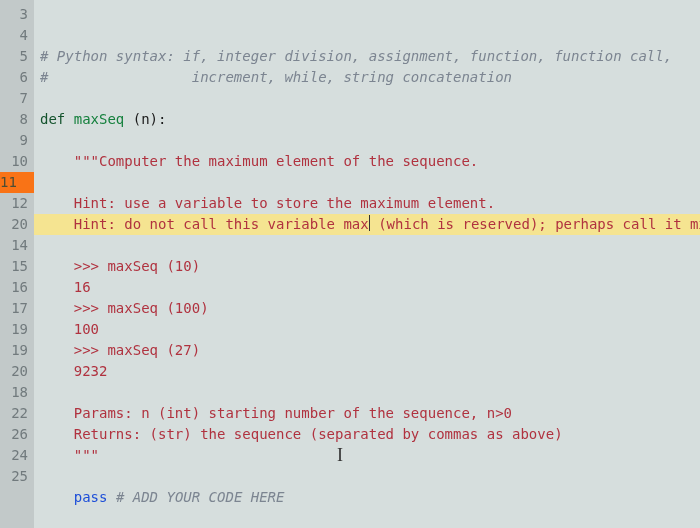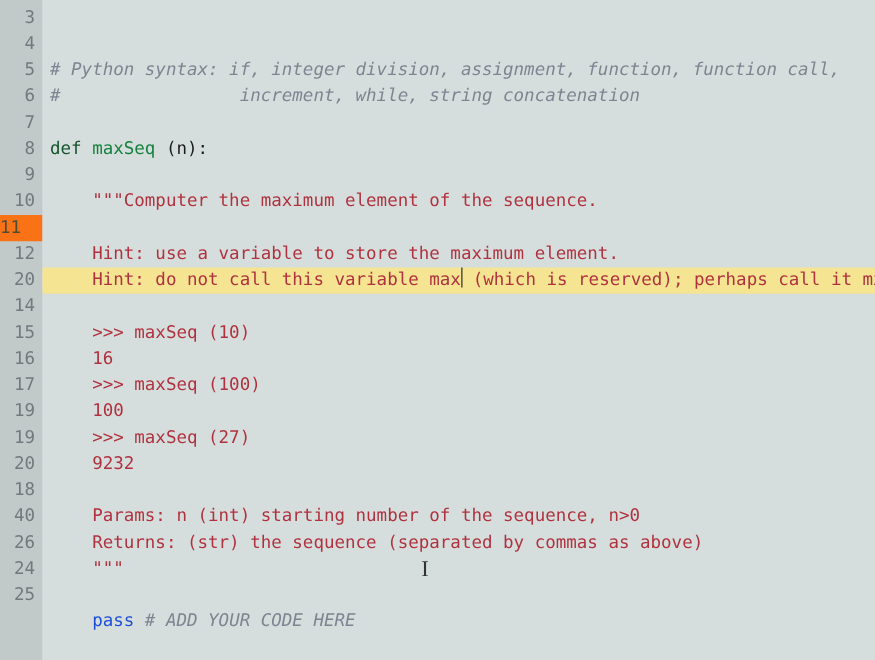--- a/index.html
+++ b/index.html
@@ -90,21 +90,21 @@
       <div class="gutter-line">12</div>
       <div class="gutter-line">20</div>
       <div class="gutter-line">14</div>
       <div class="gutter-line">15</div>
       <div class="gutter-line">16</div>
       <div class="gutter-line">17</div>
       <div class="gutter-line">19</div>
       <div class="gutter-line">19</div>
       <div class="gutter-line">20</div>
       <div class="gutter-line">18</div>
-      <div class="gutter-line">40</div>
+      <div class="gutter-line">22</div>
       <div class="gutter-line">26</div>
       <div class="gutter-line">24</div>
       <div class="gutter-line">25</div>
     </div>
   <div class="code-area" id="code-area">
     <div class="code-line"><span class="tok-comment"># Python syntax: if, integer division, assignment, function, function call,</span></div><div class="code-line"><span class="tok-comment">#                 increment, while, string concatenation</span></div><div class="code-line"></div><div class="code-line"><span class="tok-keyword">def </span><span class="tok-funcname">maxSeq</span><span> (n):</span></div><div class="code-line"></div><div class="code-line"><span>    </span><span class="tok-docstring">"""Computer the maximum element of the sequence.</span></div><div class="code-line"></div><div class="code-line"><span>    </span><span class="tok-docstring">Hint: use a variable to store the maximum element.</span></div><div class="code-line cursor-line"><span>    </span><span class="tok-docstring">Hint: do not call this variable max</span><span class="cursor-bar"></span><span class="tok-docstring"> (which is reserved); perhaps call it mx</span></div><div class="code-line"></div><div class="code-line"><span>    </span><span class="tok-docstring">&gt;&gt;&gt; maxSeq (10)</span></div><div class="code-line"><span>    </span><span class="tok-docstring">16</span></div><div class="code-line"><span>    </span><span class="tok-docstring">&gt;&gt;&gt; maxSeq (100)</span></div><div class="code-line"><span>    </span><span class="tok-docstring">100</span></div><div class="code-line"><span>    </span><span class="tok-docstring">&gt;&gt;&gt; maxSeq (27)</span></div><div class="code-line"><span>    </span><span class="tok-docstring">9232</span></div><div class="code-line"></div><div class="code-line"><span>    </span><span class="tok-docstring">Params: n (int) starting number of the sequence, n&gt;0</span></div><div class="code-line"><span>    </span><span class="tok-docstring">Returns: (str) the sequence (separated by commas as above)</span></div><div class="code-line"><span>    </span><span class="tok-docstring">"""</span></div><div class="code-line"></div><div class="code-line"><span>    </span><span class="tok-pass">pass</span><span> </span><span class="tok-comment"># ADD YOUR CODE HERE</span></div><div class="code-line"></div><span class="ibeam" style="top:445px;left:303px;">I</span>
   </div>
 </div>
 
 </body></html>

